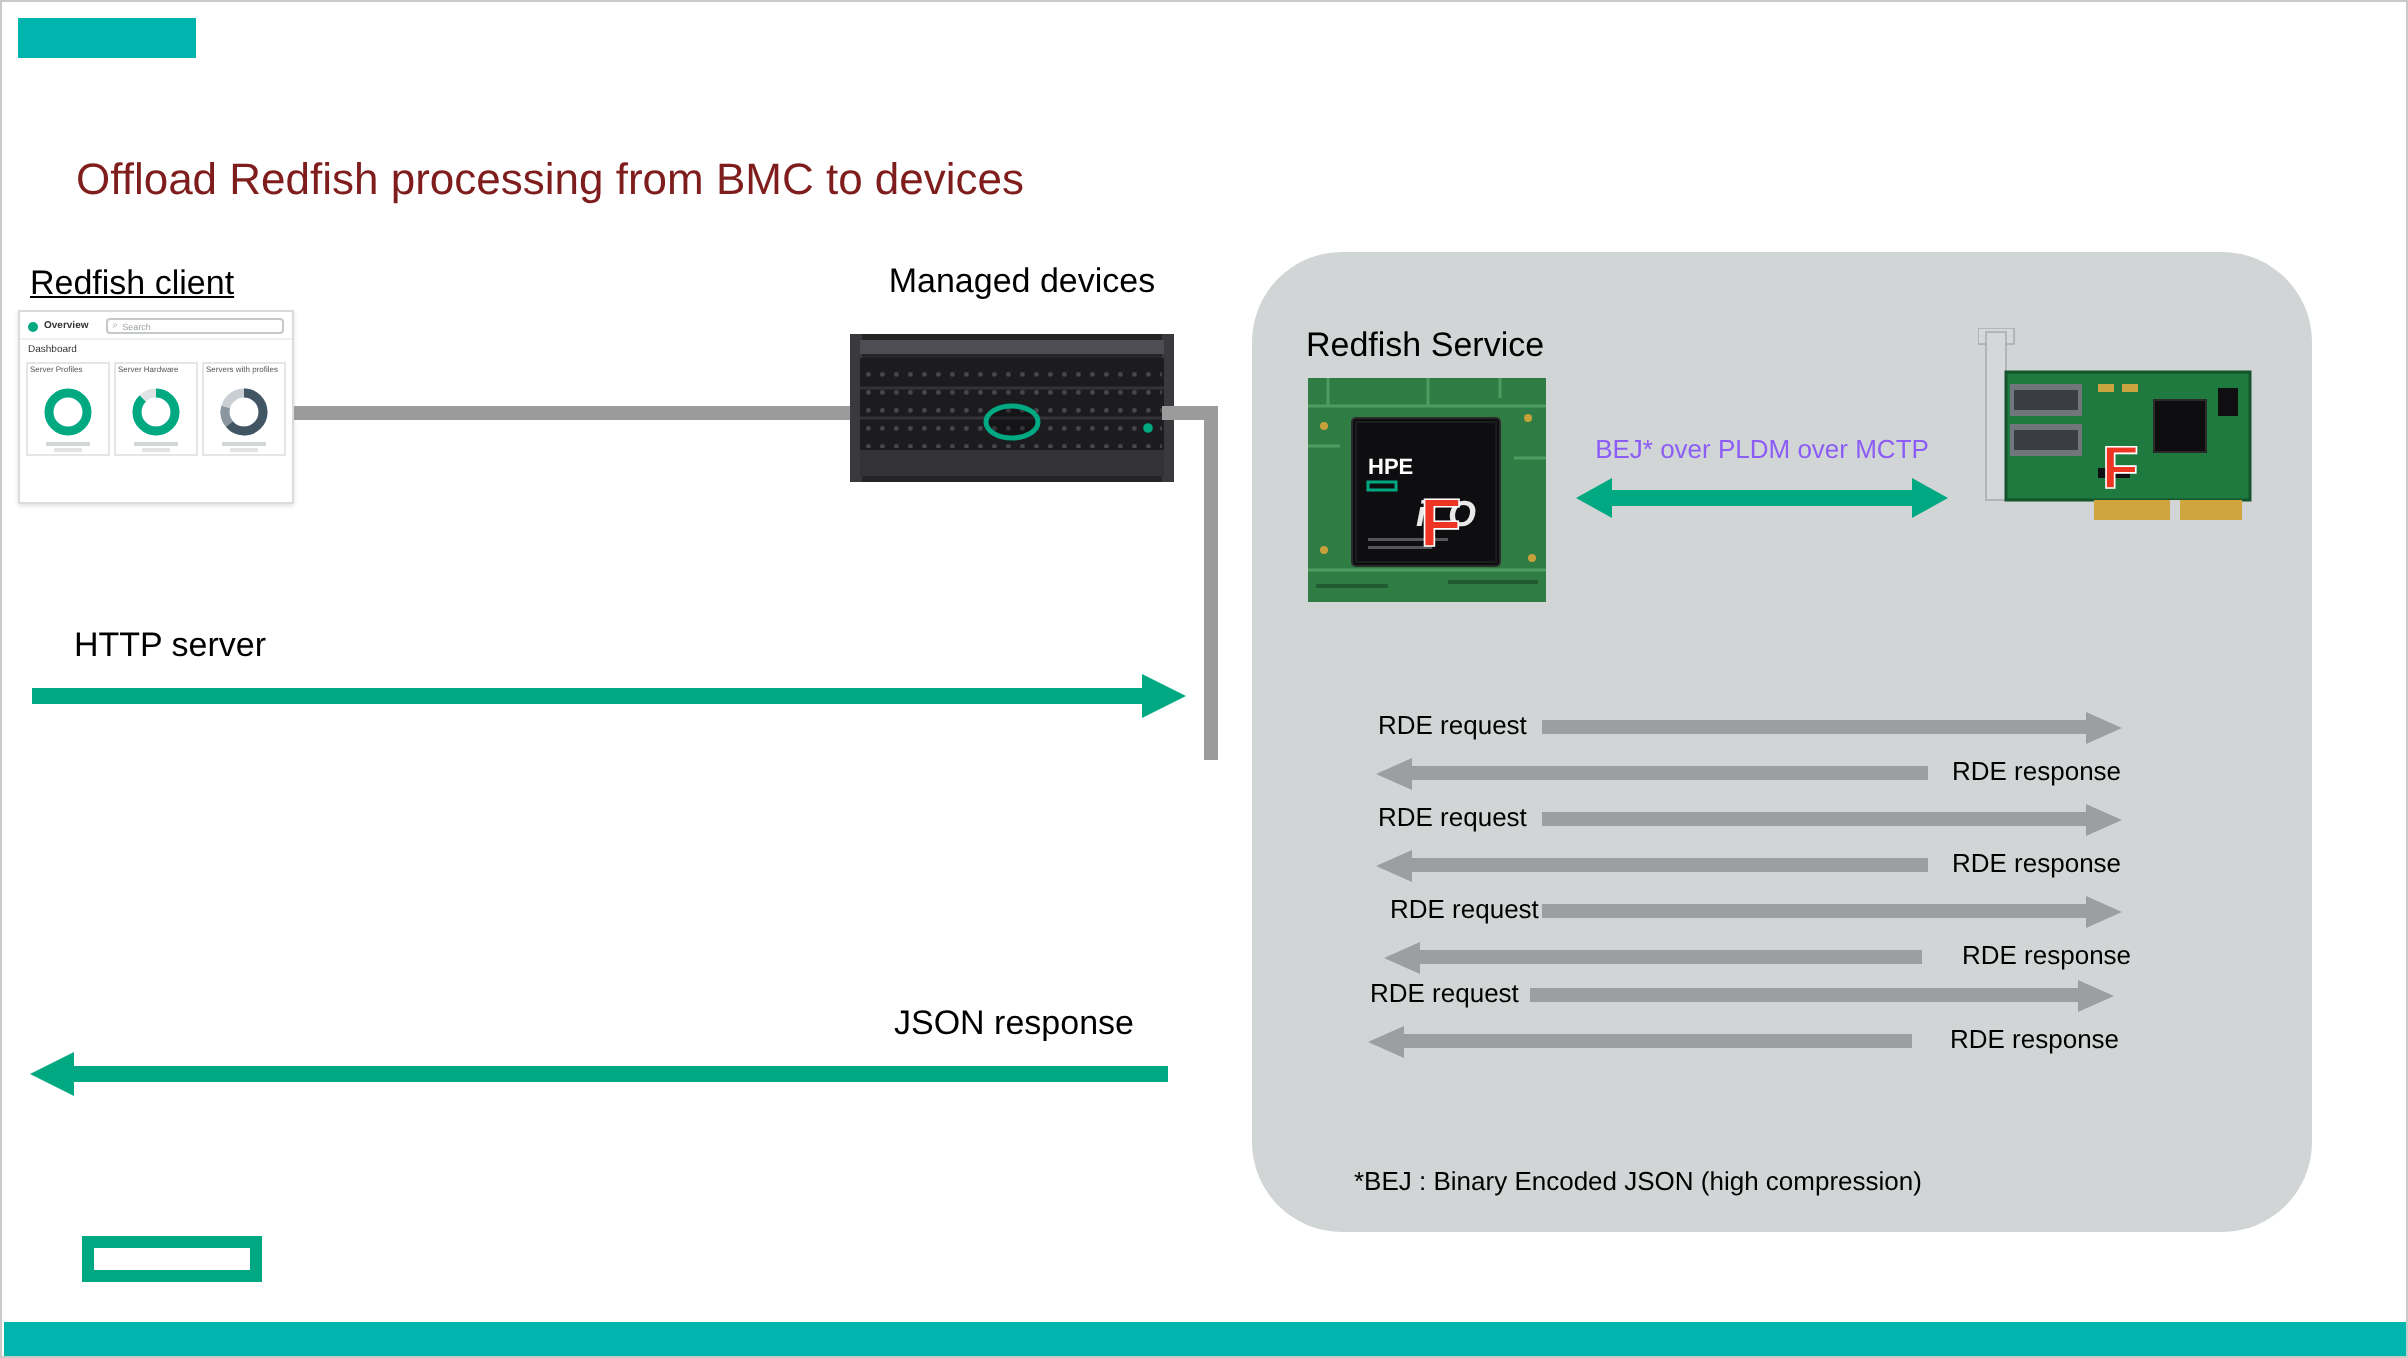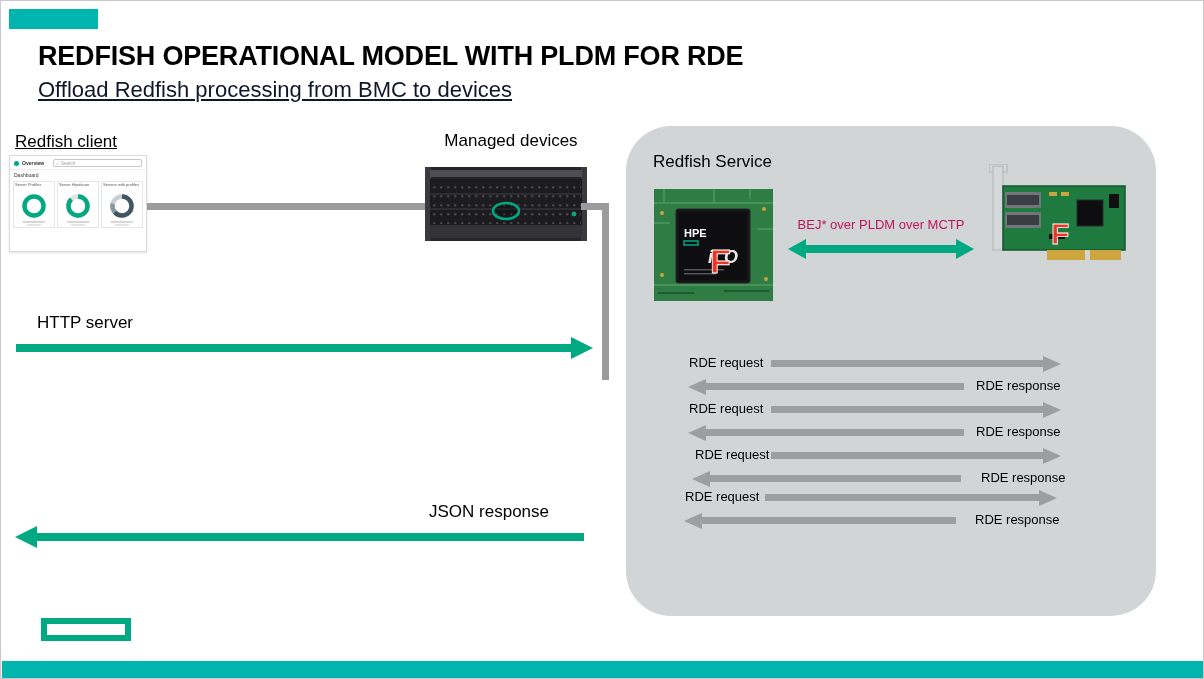--- a/index.html
+++ b/index.html
@@ -9,28 +9,28 @@
     --arrow_gray:#9B9FA2;
   }
   *{box-sizing:border-box;margin:0;padding:0;}
   body{font-family:"Liberation Sans","DejaVu Sans",sans-serif;background:#fff;}
   .canvas{position:relative;width:1204px;height:679px;background:#fff;border:1px solid #c9c9c9;overflow:hidden;}
 
   .top-bar{position:absolute;left:8px;top:8px;width:89px;height:20px;background:var(--bar);}
   .bottom-bar{position:absolute;left:1px;top:660px;width:1202px;height:18px;background:var(--bar);}
 
   .title{position:absolute;left:37px;top:40px;font-size:27px;font-weight:800;color:#000;letter-spacing:-0.2px;white-space:nowrap;}
-  .subtitle{position:absolute;left:37px;top:76px;font-size:22px;font-weight:400;color:#0f172a;white-space:nowrap;text-decoration:underline;}
+  .subtitle{position:absolute;left:37px;top:76px;font-size:22px;font-weight:400;color:#7f1d1d;white-space:nowrap;}
 
   .label{position:absolute;font-size:17px;color:#000;white-space:nowrap;}
   .lbl-client{left:14px;top:131px;text-decoration:underline;}
   .lbl-server{left:437px;top:130px;width:146px;text-align:center;}
-  .lbl-service{left:652px;top:151px;}
+  .lbl-service{left:652px;top:162px;}
   .lbl-http{left:36px;top:312px;}
-  .lbl-json{left:428px;top:501px;}
+  .lbl-json{left:446px;top:501px;}
 
   
   .client-thumb{position:absolute;left:8px;top:154px;width:138px;height:97px;background:#fff;border:1px solid #d9dcdd;box-shadow:0 1px 2px rgba(0,0,0,.12);font-size:5px;color:#444;}
   .ct-header{display:flex;align-items:center;gap:3px;padding:3px 4px 2px 4px;border-bottom:0.5px solid #eee;}
   .ct-dot{width:5px;height:5px;border-radius:50%;background:var(--accent);flex:0 0 auto;}
   .ct-title{font-weight:bold;font-size:5px;color:#333;}
   .ct-search{margin-left:6px;flex:1;border:0.5px solid #c5c9cb;border-radius:2px;height:8px;display:flex;align-items:center;gap:2px;padding:0 2px;color:#9aa0a3;font-size:4.5px;}
   .ct-mag{font-size:5px;line-height:1;color:#9aa0a3;}
   .ct-section{padding:2px 4px;font-size:5px;color:#333;}
   .ct-tiles{display:flex;gap:2px;padding:1px 3px;}
@@ -48,21 +48,21 @@
 
   
   .g-line{position:absolute;height:8px;background:var(--accent);}
   .g-head-r{position:absolute;width:0;height:0;border-top:11px solid transparent;border-bottom:11px solid transparent;border-left:22px solid var(--accent);}
   .g-head-l{position:absolute;width:0;height:0;border-top:11px solid transparent;border-bottom:11px solid transparent;border-right:22px solid var(--accent);}
 
   
   .service-panel{position:absolute;left:625px;top:125px;width:530px;height:490px;background:var(--panel);border-radius:45px;}
 
   
-  .bej-label{position:absolute;left:795px;top:216px;width:170px;text-align:center;font-size:13px;color:#be185d;white-space:nowrap;}
+  .bej-label{position:absolute;left:795px;top:216px;width:170px;text-align:center;font-size:13px;color:#8b5cf6;white-space:nowrap;}
   .bej-line{position:absolute;left:804px;top:244px;width:152px;height:8px;background:var(--accent);}
   .bej-head-l{position:absolute;left:787px;top:238px;width:0;height:0;border-top:10px solid transparent;border-bottom:10px solid transparent;border-right:18px solid var(--accent);}
   .bej-head-r{position:absolute;left:955px;top:238px;width:0;height:0;border-top:10px solid transparent;border-bottom:10px solid transparent;border-left:18px solid var(--accent);}
 
   
   .seq-label{position:absolute;font-size:13px;color:#000;white-space:nowrap;}
   .s-line{position:absolute;height:7px;background:var(--arrow_gray);}
   .s-head-r{position:absolute;width:0;height:0;border-top:8px solid transparent;border-bottom:8px solid transparent;border-left:18px solid var(--arrow_gray);}
   .s-head-l{position:absolute;width:0;height:0;border-top:8px solid transparent;border-bottom:8px solid transparent;border-right:18px solid var(--arrow_gray);}
 
@@ -75,21 +75,20 @@
 
   .hpe-logo{position:absolute;left:40px;top:617px;width:90px;height:23px;border:6px solid var(--accent);background:#fff;}
 </style>
 </head>
 <body>
 
 <div class="canvas">
 
   <div class="top-bar"></div>
 
-  <h1 class="title">REDFISH OPERATIONAL MODEL WITH PLDM FOR RDE</h1>
   <div class="subtitle">Offload Redfish processing from BMC to devices</div>
 
   <div class="label lbl-client">Redfish client</div>
 
   <div class="client-thumb">
     <div class="ct-header">
       <span class="ct-dot"></span>
       <span class="ct-title">Overview</span>
       <span class="ct-search">
         <span class="ct-mag">⌕</span>
@@ -226,18 +225,19 @@
   <div class="s-line" style="left:708px;top:474px;width:252px;"></div>
   <div class="seq-label" style="left:980px;top:469px;">RDE response</div>
 
   <div class="seq-label" style="left:684px;top:488px;">RDE request</div>
   <div class="s-line" style="left:764px;top:493px;width:276px;"></div>
   <div class="s-head-r" style="left:1038px;top:489px;"></div>
   <div class="s-head-l" style="left:683px;top:512px;"></div>
   <div class="s-line" style="left:700px;top:516px;width:255px;"></div>
   <div class="seq-label" style="left:974px;top:511px;">RDE response</div>
 
+  <div class="footnote">*BEJ : Binary Encoded JSON (high compression)</div>
 
   <div class="hpe-logo"></div>
 
   <div class="bottom-bar"></div>
 
 </div>
 
 </body></html>

